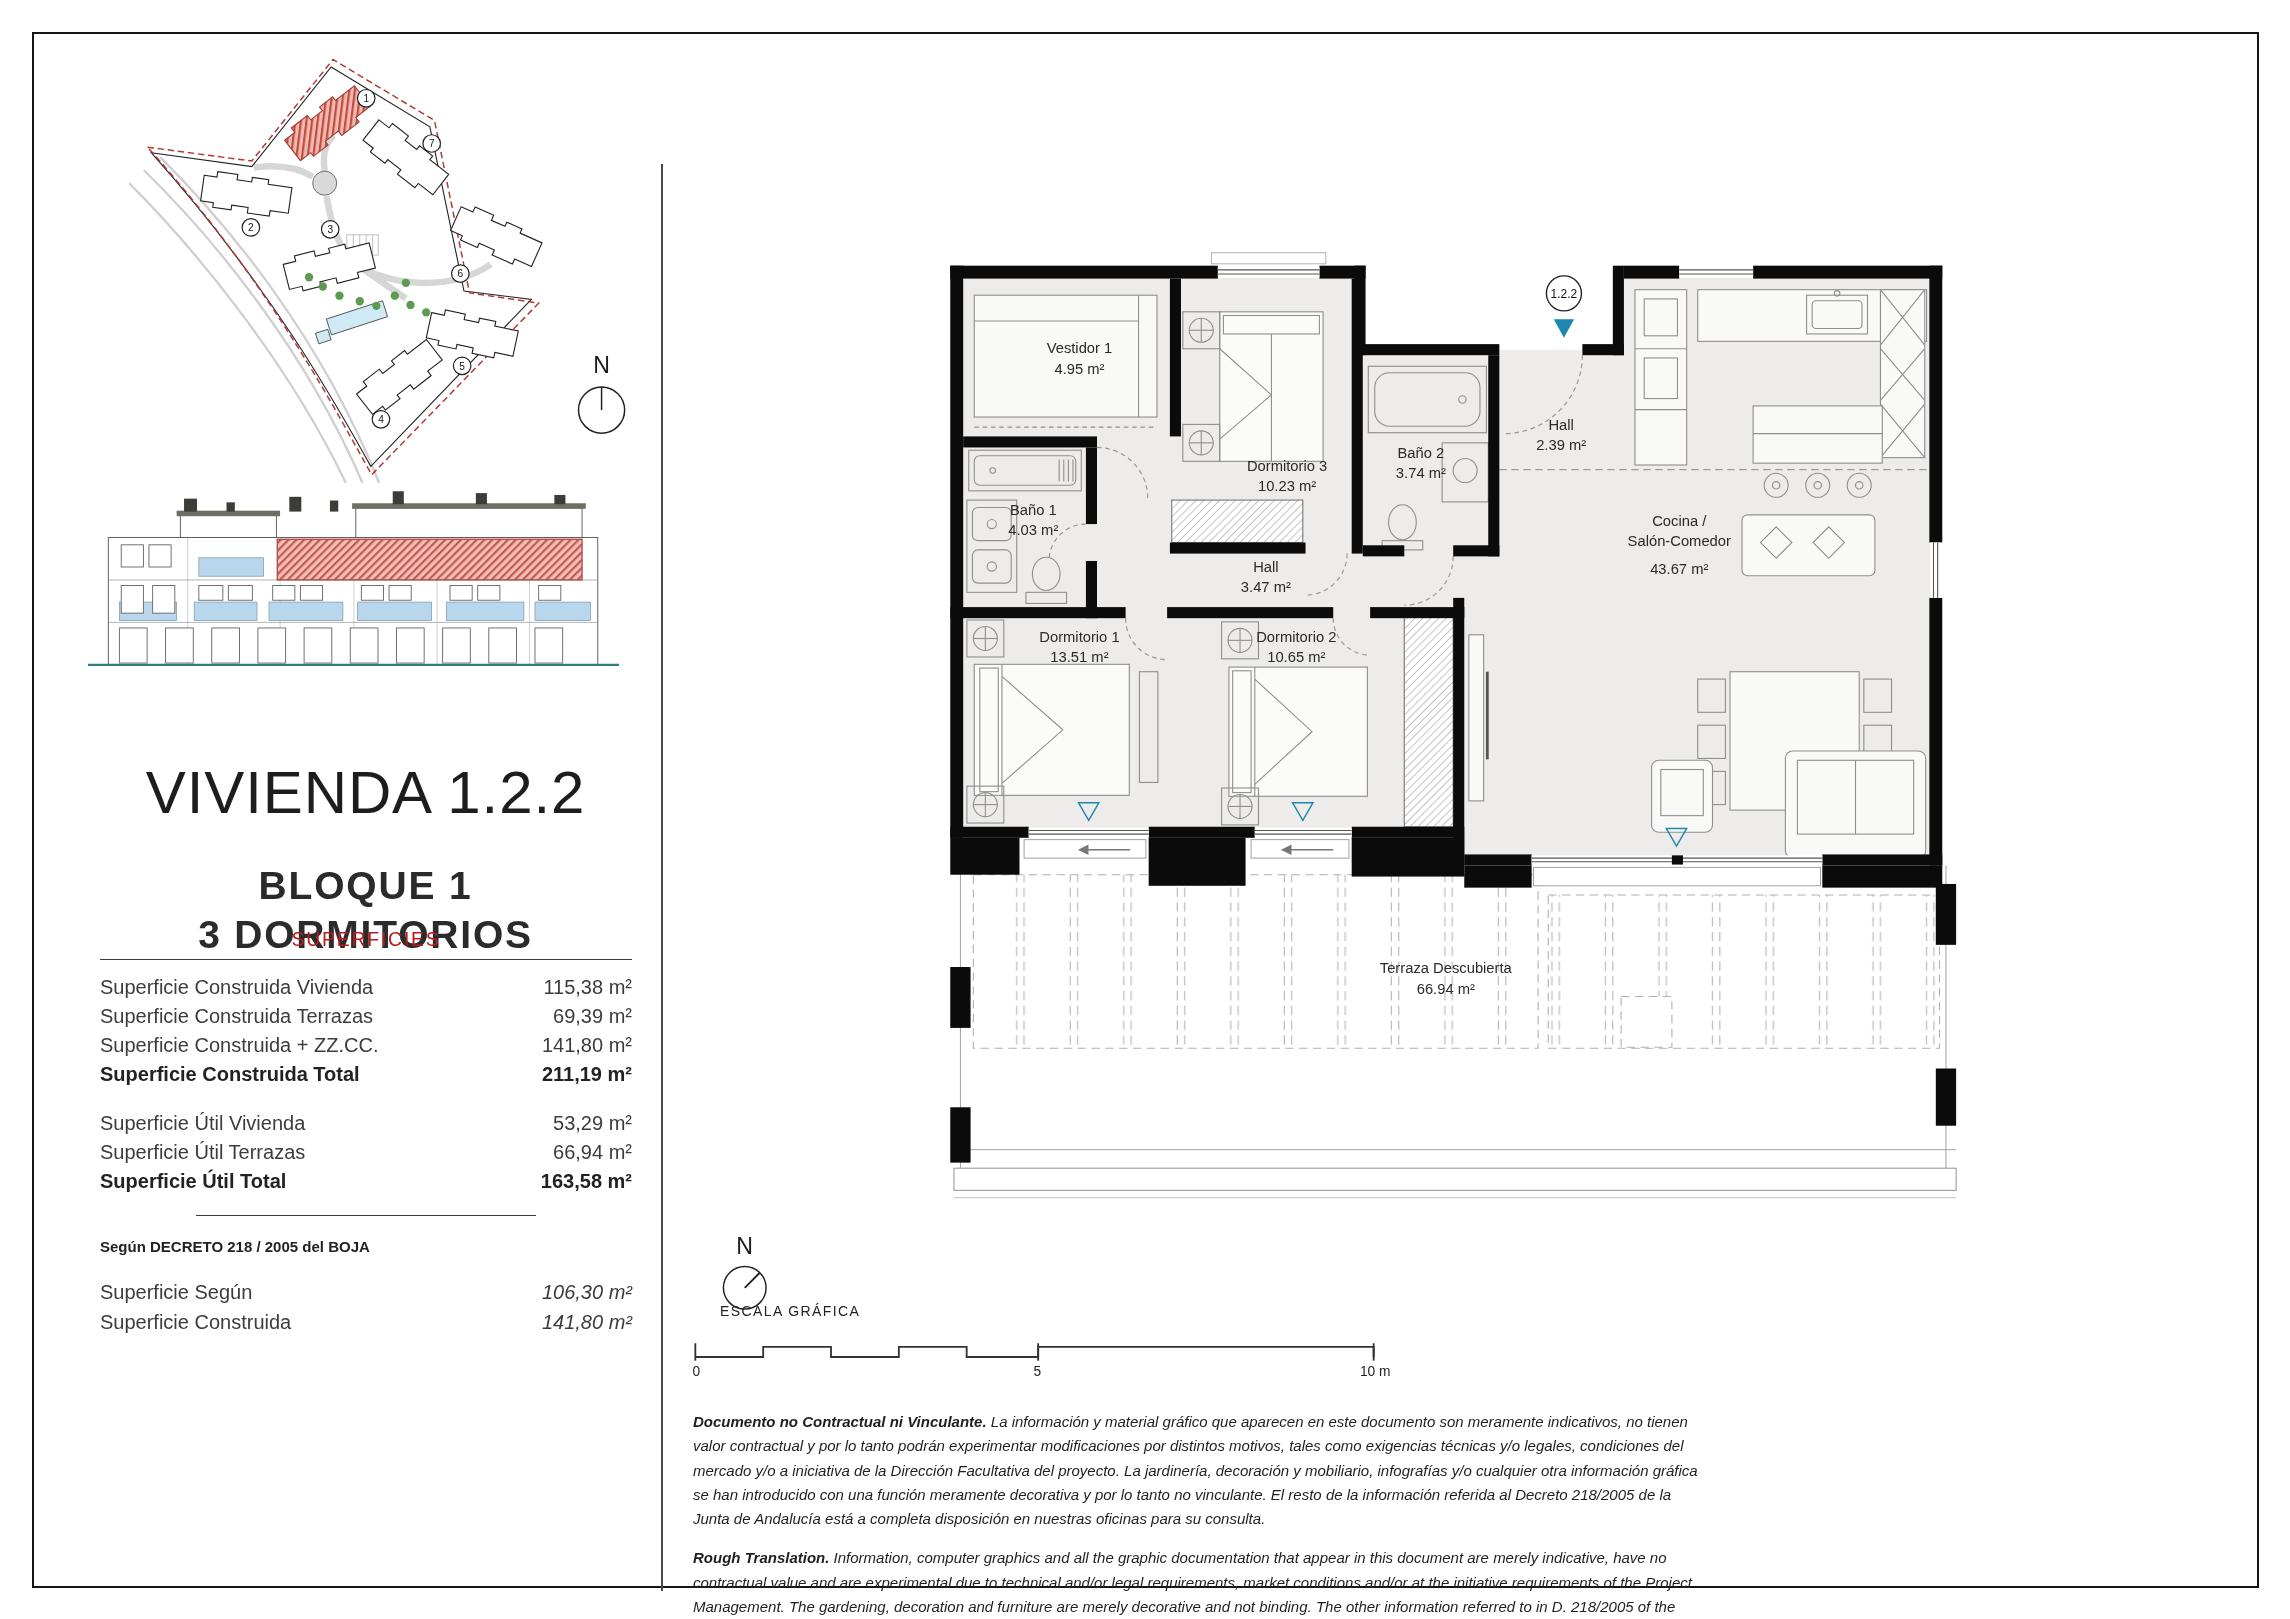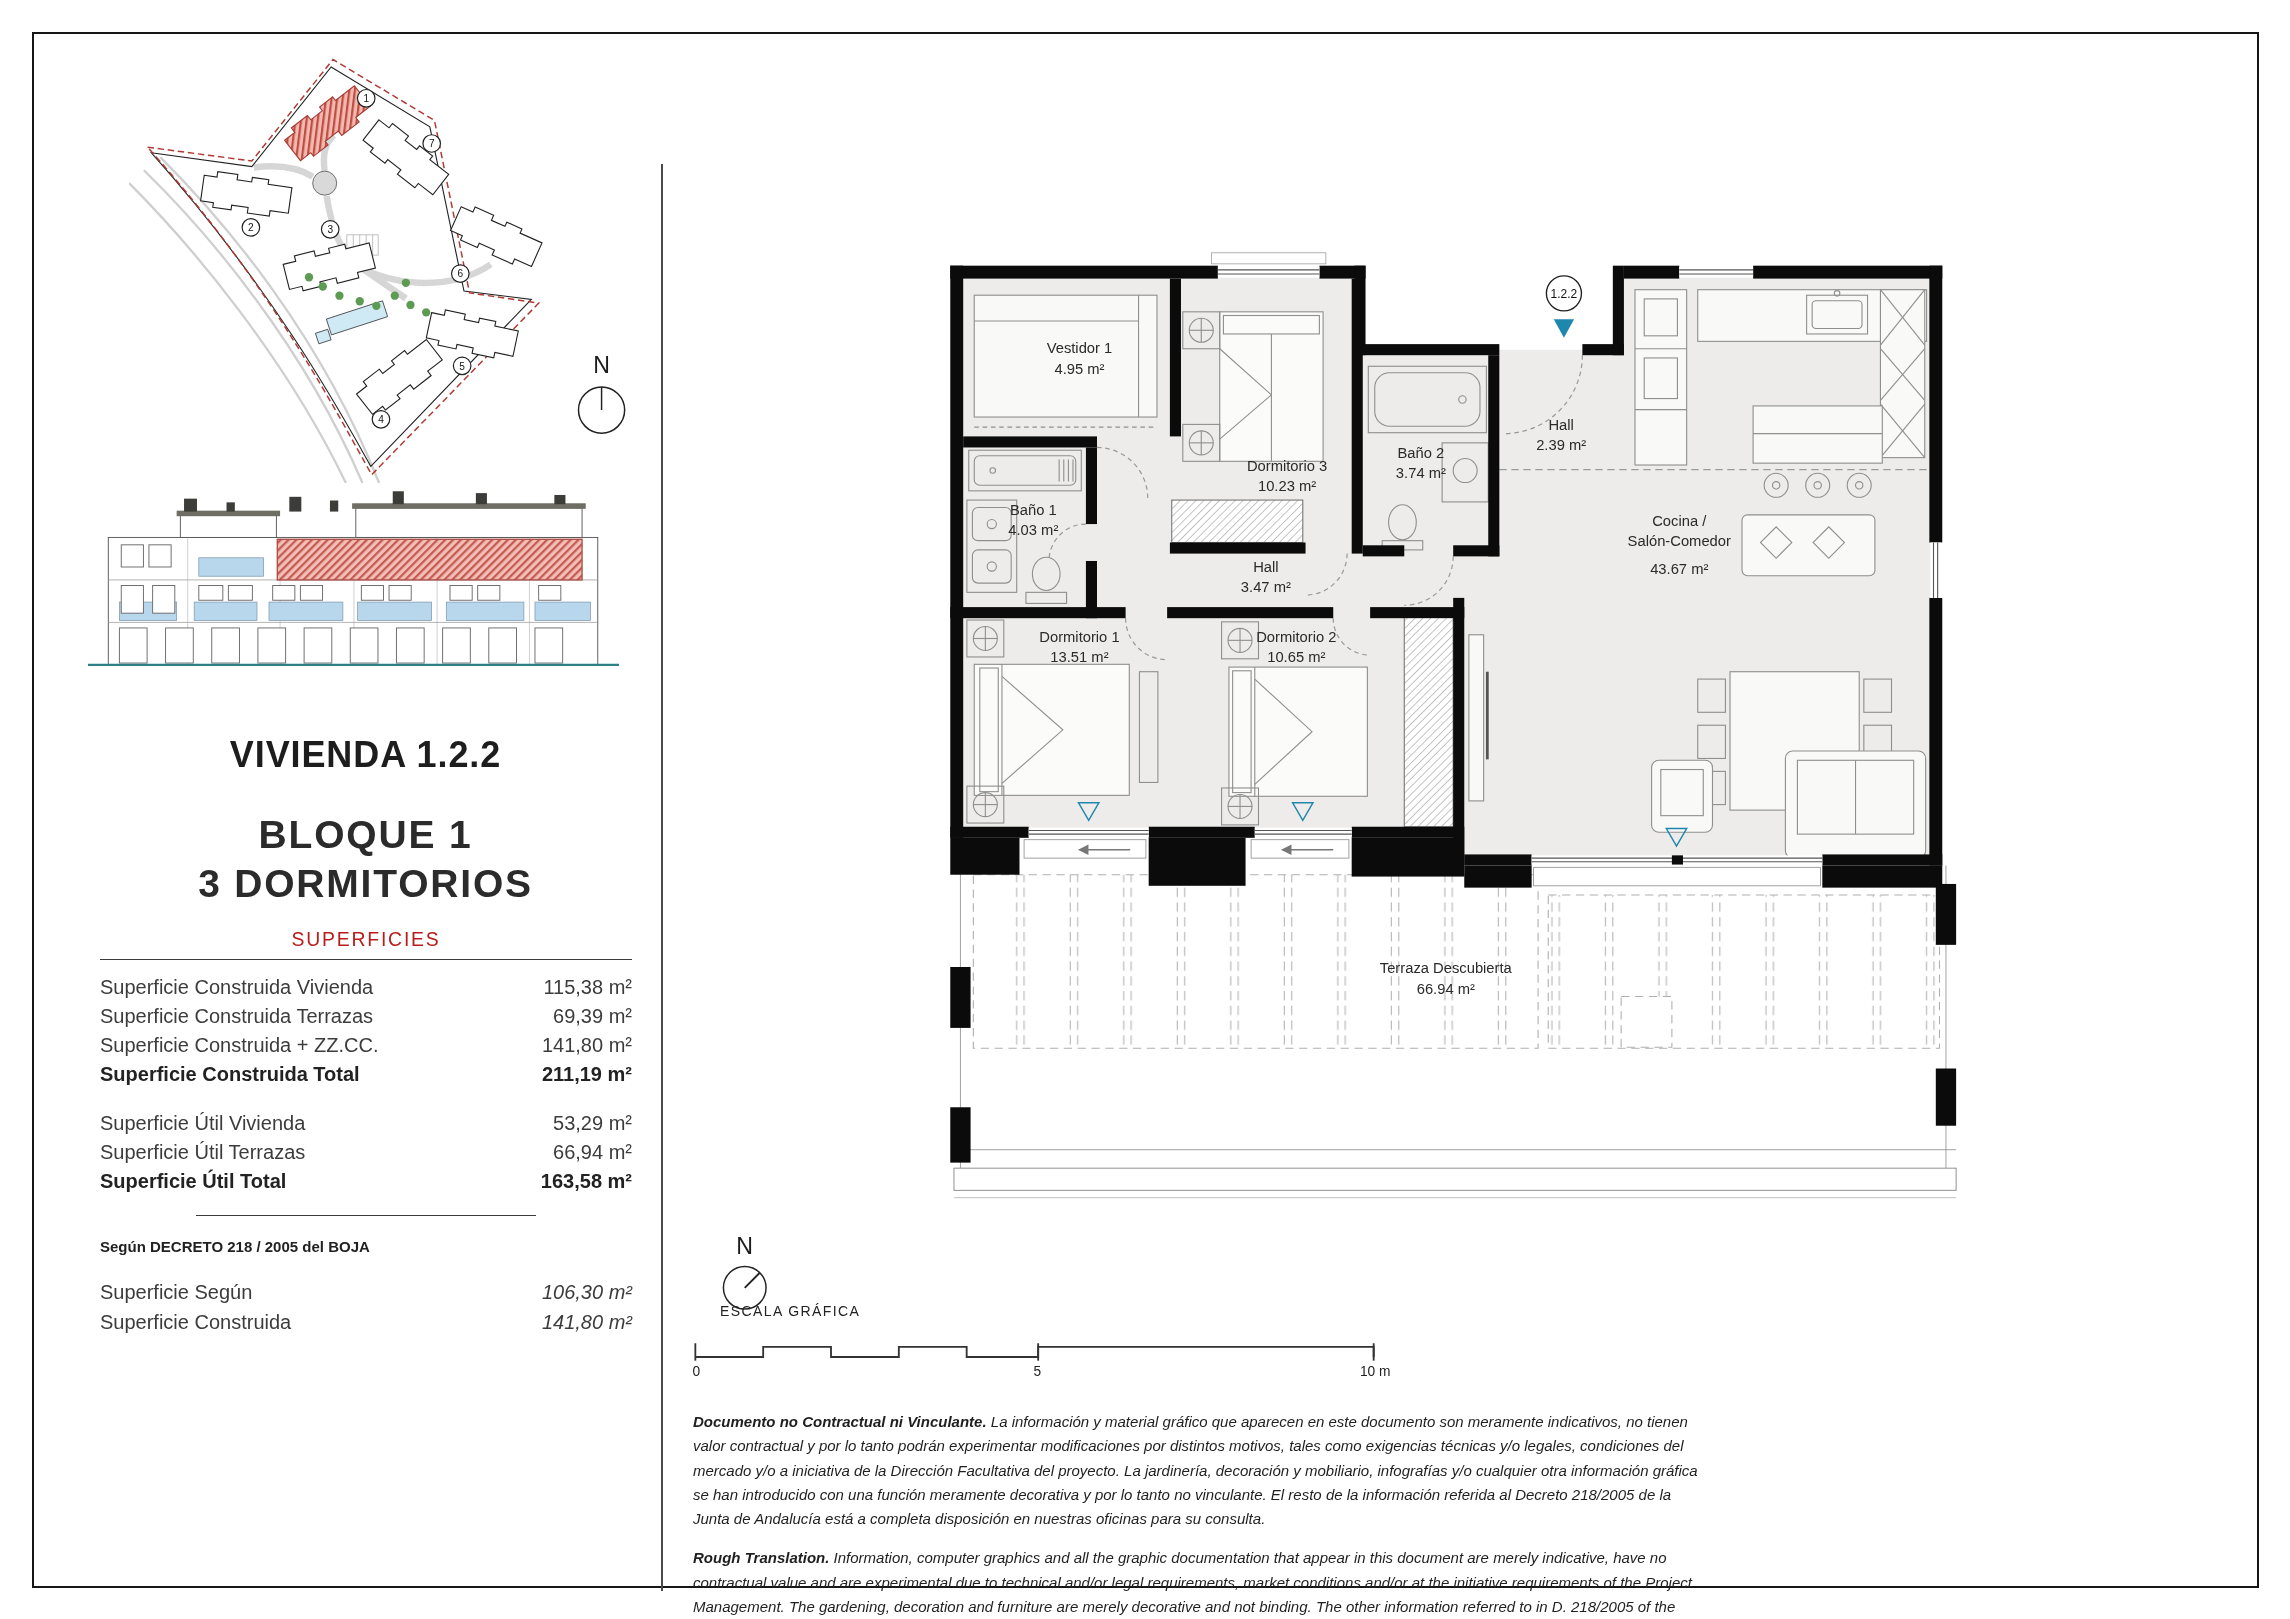--- a/index.html
+++ b/index.html
@@ -2,21 +2,21 @@
 <html style="font-size:14.8px"><head>
 <meta charset="utf-8">
 <style>
   html,body{margin:0;padding:0;background:#fff;font-family:"Liberation Sans",sans-serif;}
   .page{position:relative;width:2291px;height:1620px;background:#fff;overflow:hidden;}
   .frame{position:absolute;left:32px;top:32px;right:32px;bottom:32px;border:2.8px solid #161616;}
   .divider{position:absolute;left:661px;top:164px;width:1.8px;height:1427px;background:#4a4a4a;}
   .abs{position:absolute;}
   
   .titleblock{position:absolute;left:83px;top:734px;width:565px;text-align:center;color:#1d1d1d;}
-  .t-main{font-size:36px;font-weight:700;letter-spacing:0.9px;}
+  .t-main{font-size:60px;font-weight:400;letter-spacing:0.9px;margin-top:24px;}
   .t-sub{font-size:39px;font-weight:700;letter-spacing:1.8px;margin-top:35px;line-height:1.25;color:#2b2b2b;}
   .supblock{position:absolute;left:100px;top:928px;width:532px;color:#3c3c3c;}
   .sup-head{text-align:center;font-size:19.4px;letter-spacing:1.8px;color:#b91c1c;}
   .sup-rule{border-top:1.8px solid #3a3a3a;margin-top:8.3px;}
   .rows{margin-top:13px;}
   .row{display:flex;justify-content:space-between;font-size:20px;line-height:29px;}
   .row .val{}
   .row.bold{font-weight:700;color:#222;}
   .gap22{height:20px;}
   .shortrule{border-top:1.8px solid #3a3a3a;width:340px;margin:18.5px auto 0;}

